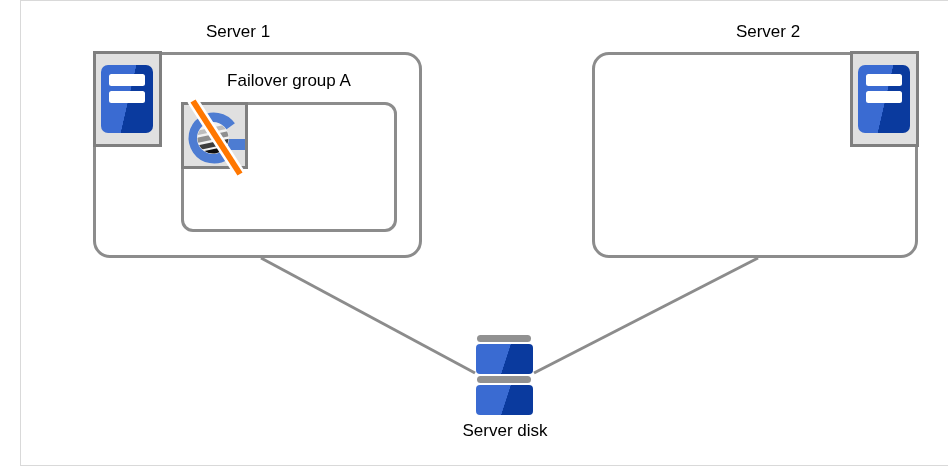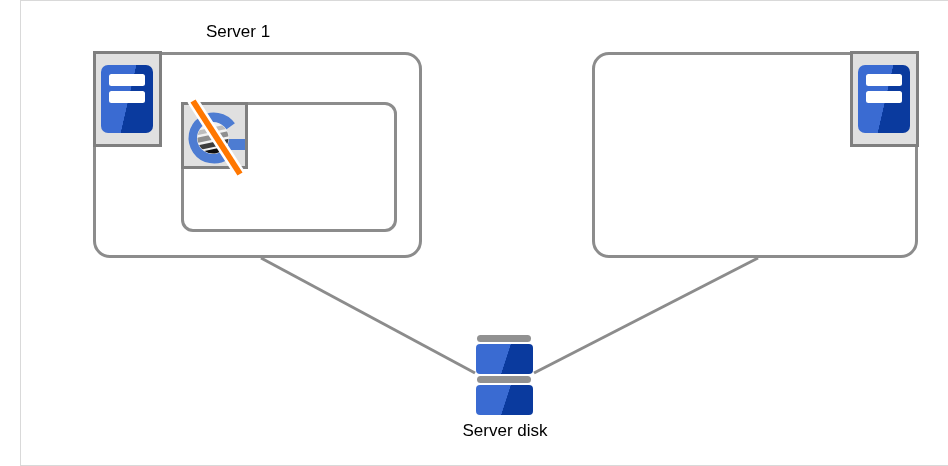--- a/index.html
+++ b/index.html
@@ -121,20 +121,21 @@
 
   <div class="label lbl-server1">Server 1</div>
   <div class="box box-server1"></div>
   <div class="icon-box ibox-s1">
     <div class="tower">
       <div class="slot slot1"></div>
       <div class="slot slot2"></div>
     </div>
   </div>
 
+  <div class="label lbl-group">Failover group A</div>
   <div class="box box-group"></div>
   <div class="icon-box ibox-g">
     <svg class="globe-svg" width="61" height="61" viewBox="0 0 61 61">
       <defs>
         <clipPath id="sphclip">
             <circle cx="29" cy="33" r="15.5"></circle>
           </clipPath>
       </defs>
       <path d="M 41.5 49.4 A 20 20 0 1 1 46.4 21.5" fill="none" style="stroke:var(--g-arc-blue,#4d7cd2)" stroke-width="11"></path>
       <rect x="44" y="34" width="17" height="11" style="fill:var(--g-arc-blue,#4d7cd2)"></rect>
@@ -145,20 +146,21 @@
         <rect x="12" y="37" width="34" height="5" fill="#3d3d3d"></rect>
         <rect x="12" y="44" width="34" height="5.5" fill="#0e0e0e"></rect>
       </g>
     </svg>
   </div>
   <svg class="slash-svg" width="76" height="92" viewBox="0 0 76 92">
     <line x1="14" y1="7" x2="61" y2="80" stroke="#ffffff" stroke-width="11" stroke-linecap="round"></line>
     <line x1="14" y1="7" x2="61" y2="80" style="stroke:var(--slash-orange,#ff7700)" stroke-width="6" stroke-linecap="butt"></line>
   </svg>
 
+  <div class="label lbl-server2">Server 2</div>
   <div class="box box-server2"></div>
   <div class="icon-box ibox-s2">
     <div class="tower">
       <div class="slot slot1"></div>
       <div class="slot slot2"></div>
     </div>
   </div>
 
   <div class="disk">
     <div class="platter-bar pb1"></div>

